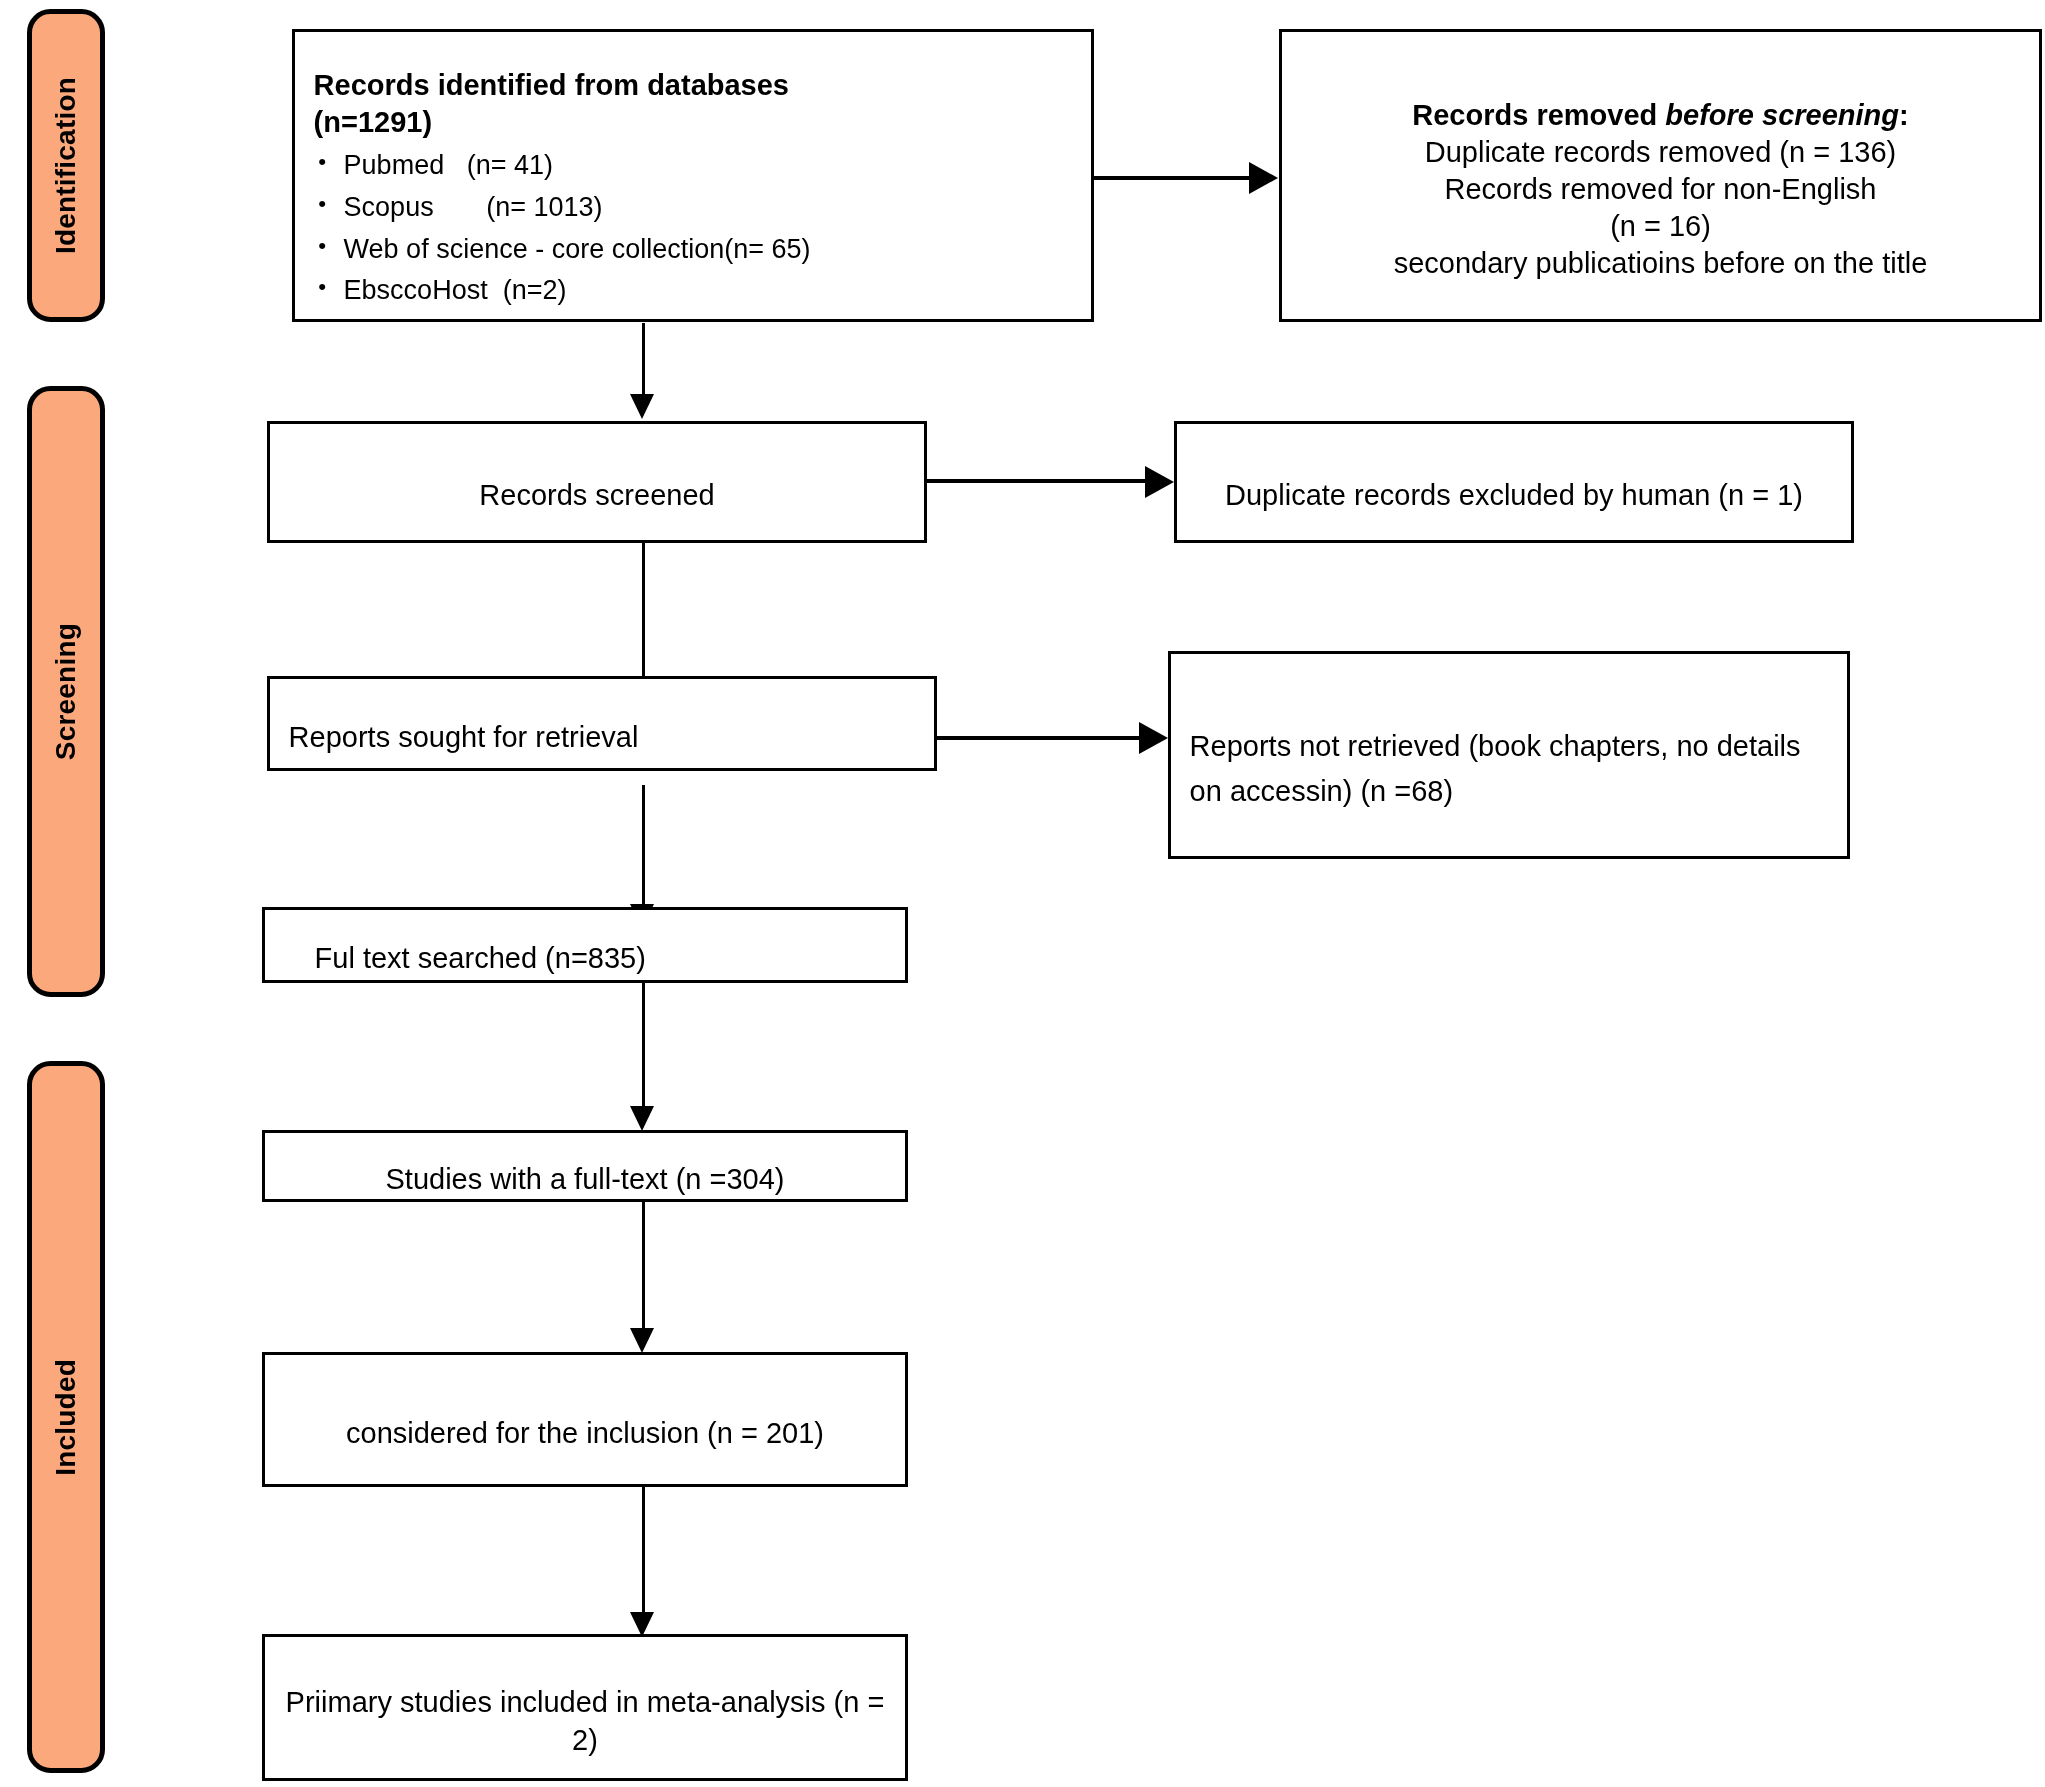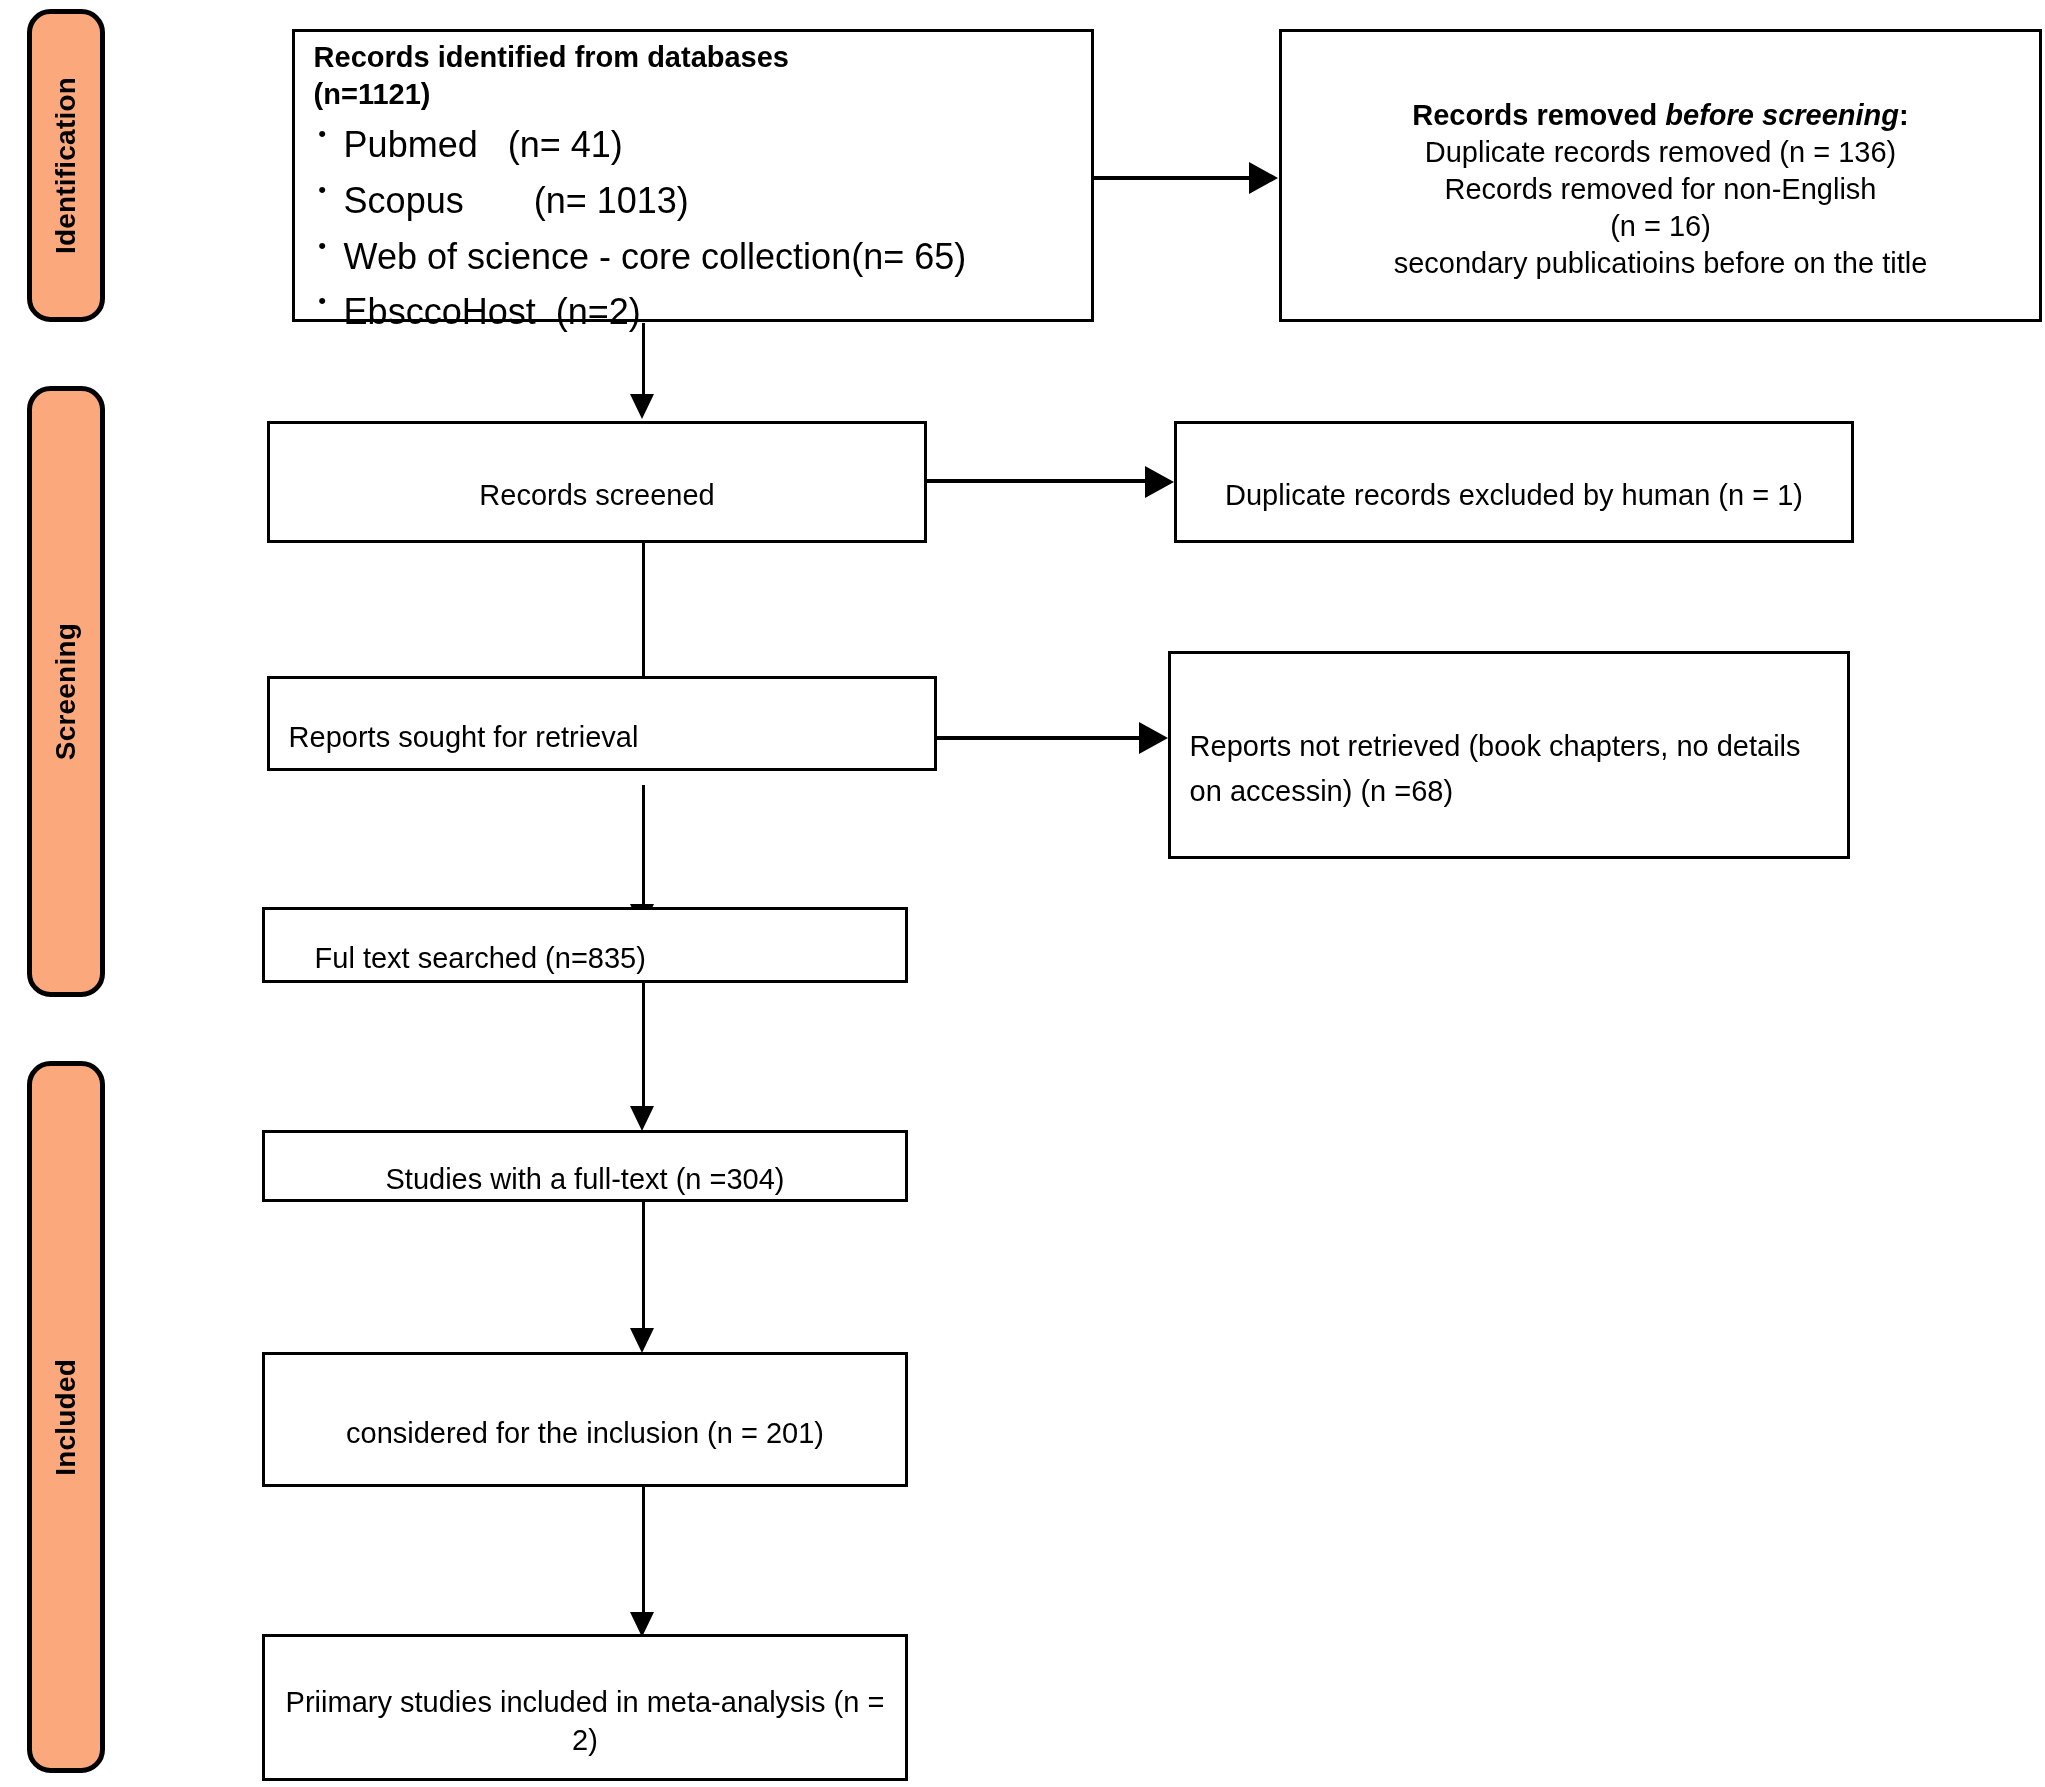--- a/index.html
+++ b/index.html
@@ -61,21 +61,21 @@
   .bold { font-weight: bold; }
   .ital { font-style: italic; }
 
   ul.db-list {
     margin: 3.9px 0 0 0;
     padding: 0 0 0 30px;
     list-style: none;
   }
   ul.db-list li {
     position: relative;
-    font-size: 36px;
+    font-size: 27px;
     line-height: 1.55;
     white-space: pre;
   }
   ul.db-list li::before {
     content: "\2022";
     position: absolute;
     left: -25.4px;
     top: 0;
     font-size: 22.5px;
     line-height: 1.55;
@@ -122,21 +122,21 @@
     <span class="phase-label">Screening</span>
   </div>
 
   <div class="phase-bar" style="left:27px; top:1061px; width:78px; height:712px;">
     <span class="phase-label">Included</span>
   </div>
 
   <div class="flow-box" style="left:292px; top:29px; width:802px; height:293px;">
     <div class="box-text box-pad-left">
       <div class="bold">Records identified from databases</div>
-      <div class="bold">(n=1121)</div>
+      <div class="bold">(n=1291)</div>
       <ul class="db-list">
         <li>Pubmed   (n= 41)</li>
         <li>Scopus       (n= 1013)</li>
         <li>Web of science - core collection(n= 65)</li>
         <li>EbsccoHost  (n=2)</li>
       </ul>
     </div>
   </div>
 
   <div class="flow-box" style="left:1279px; top:29px; width:763px; height:293px;">

